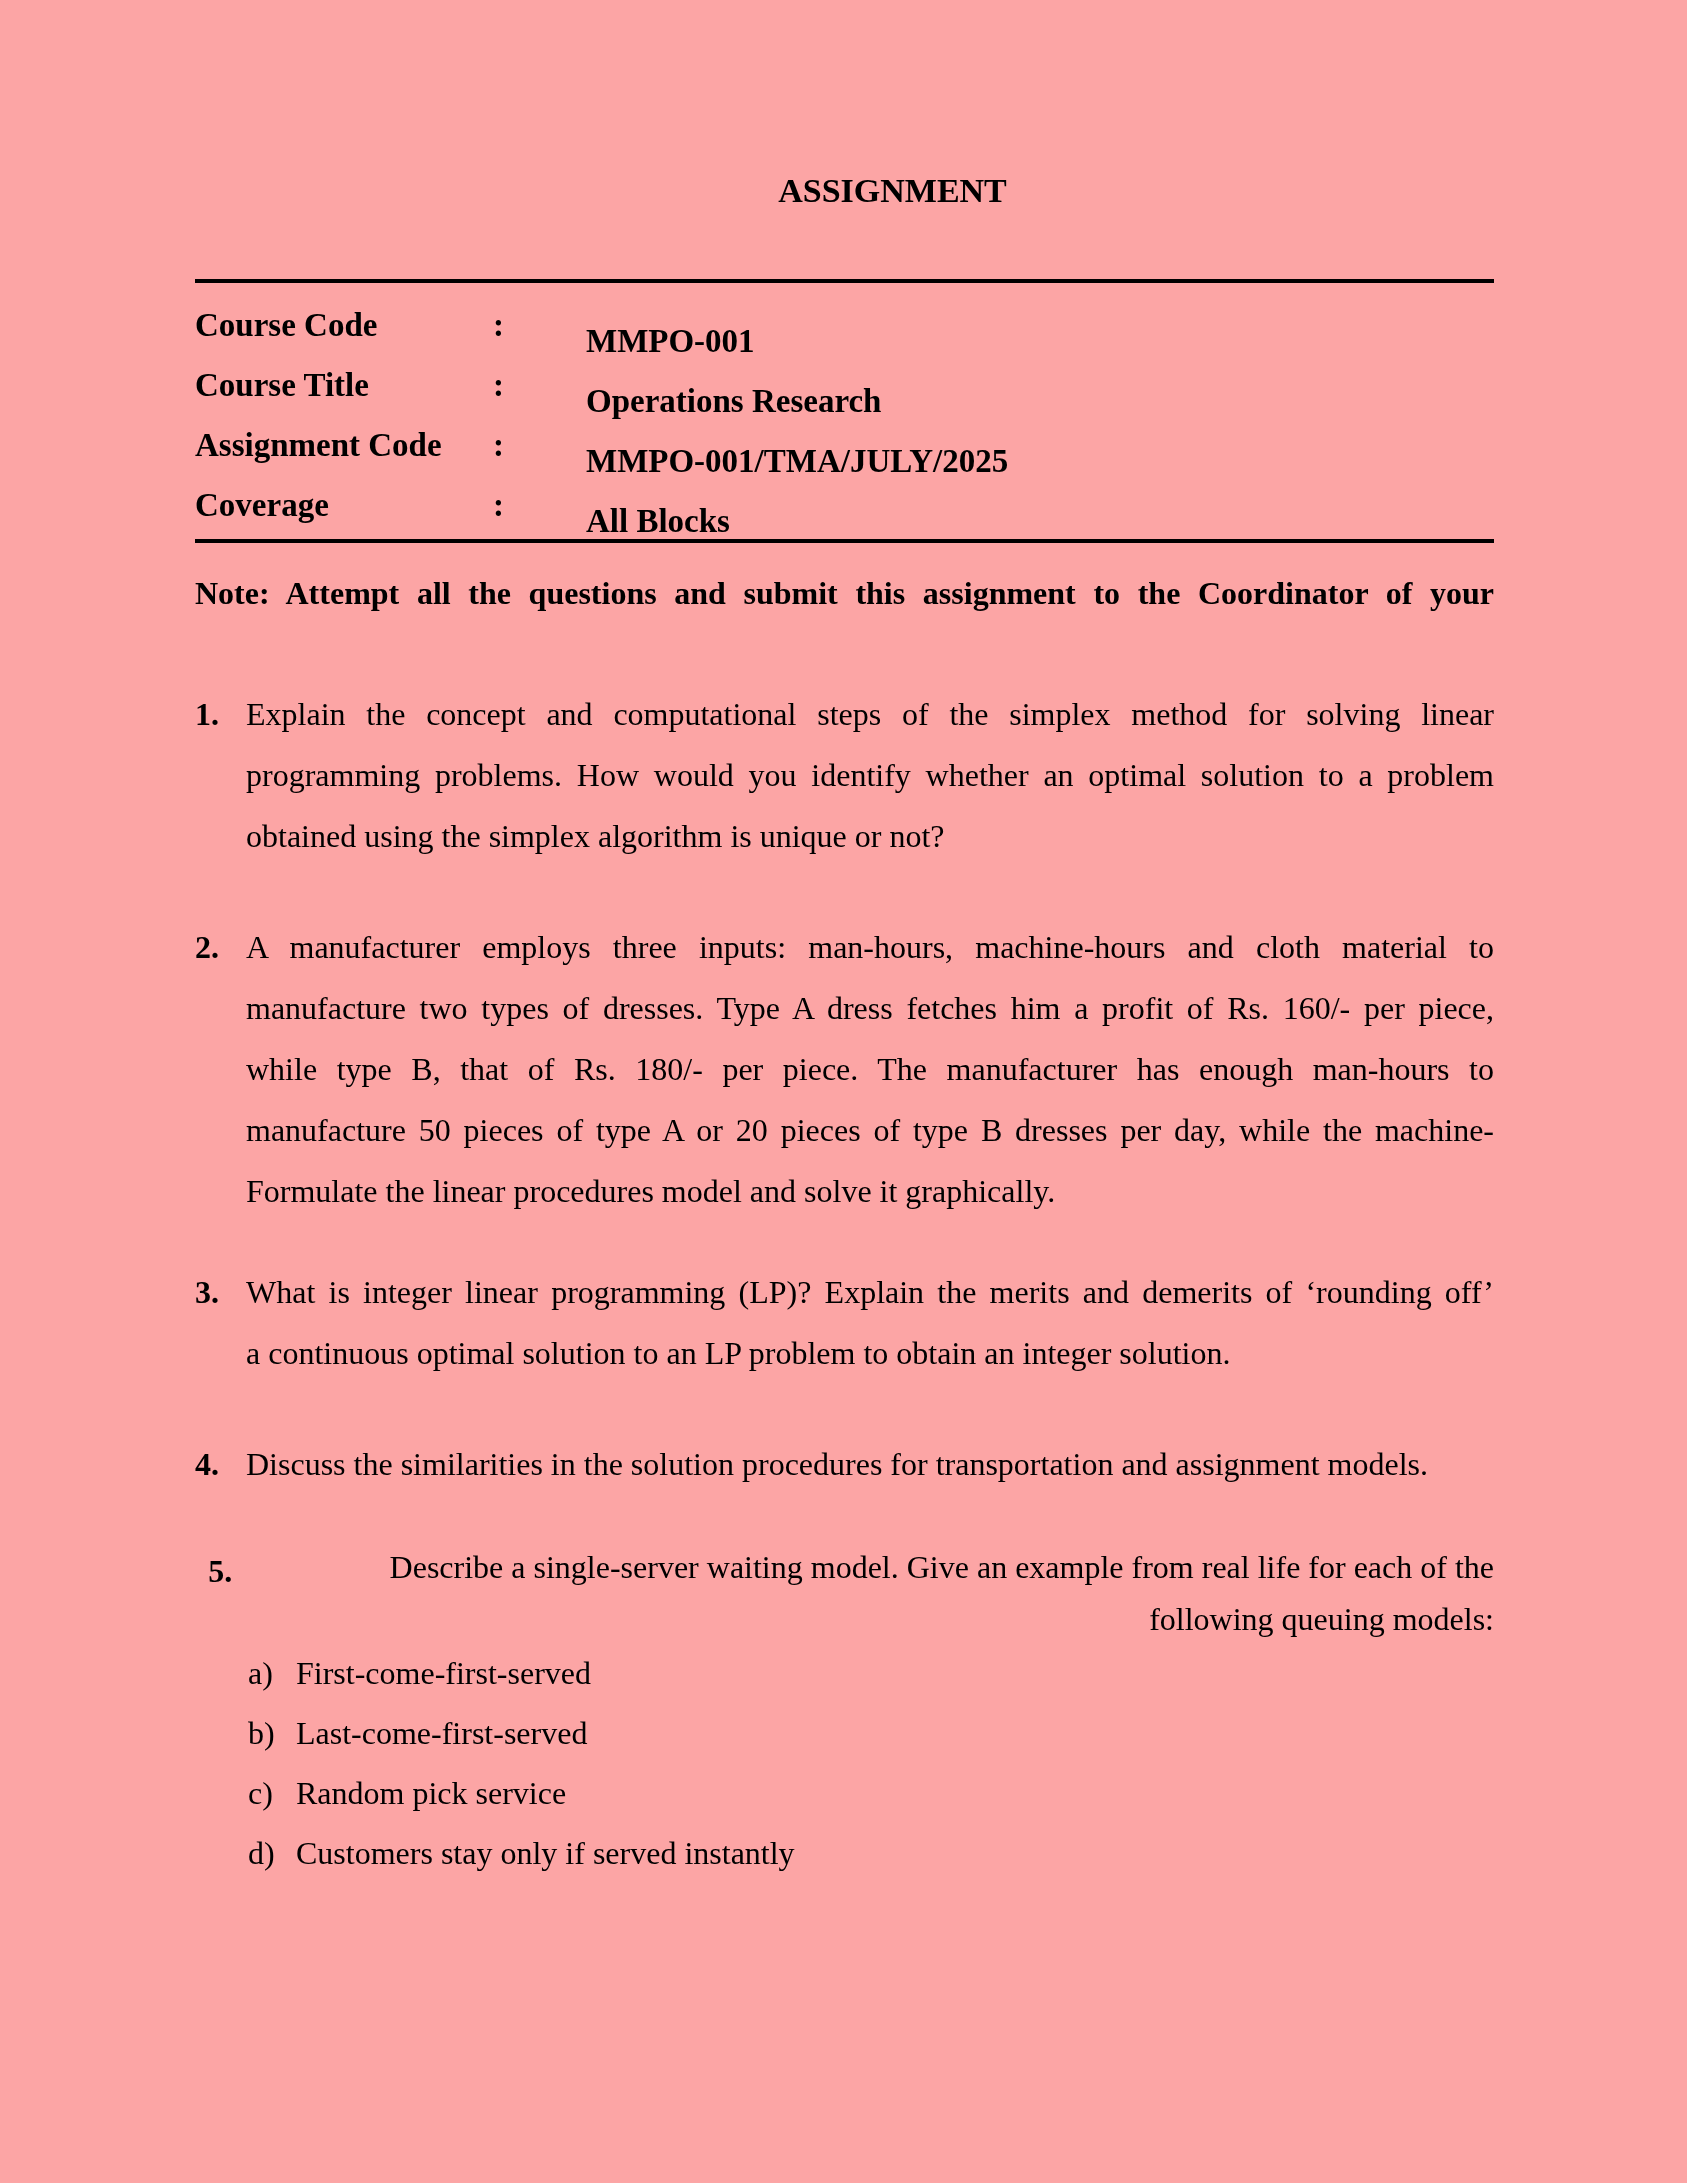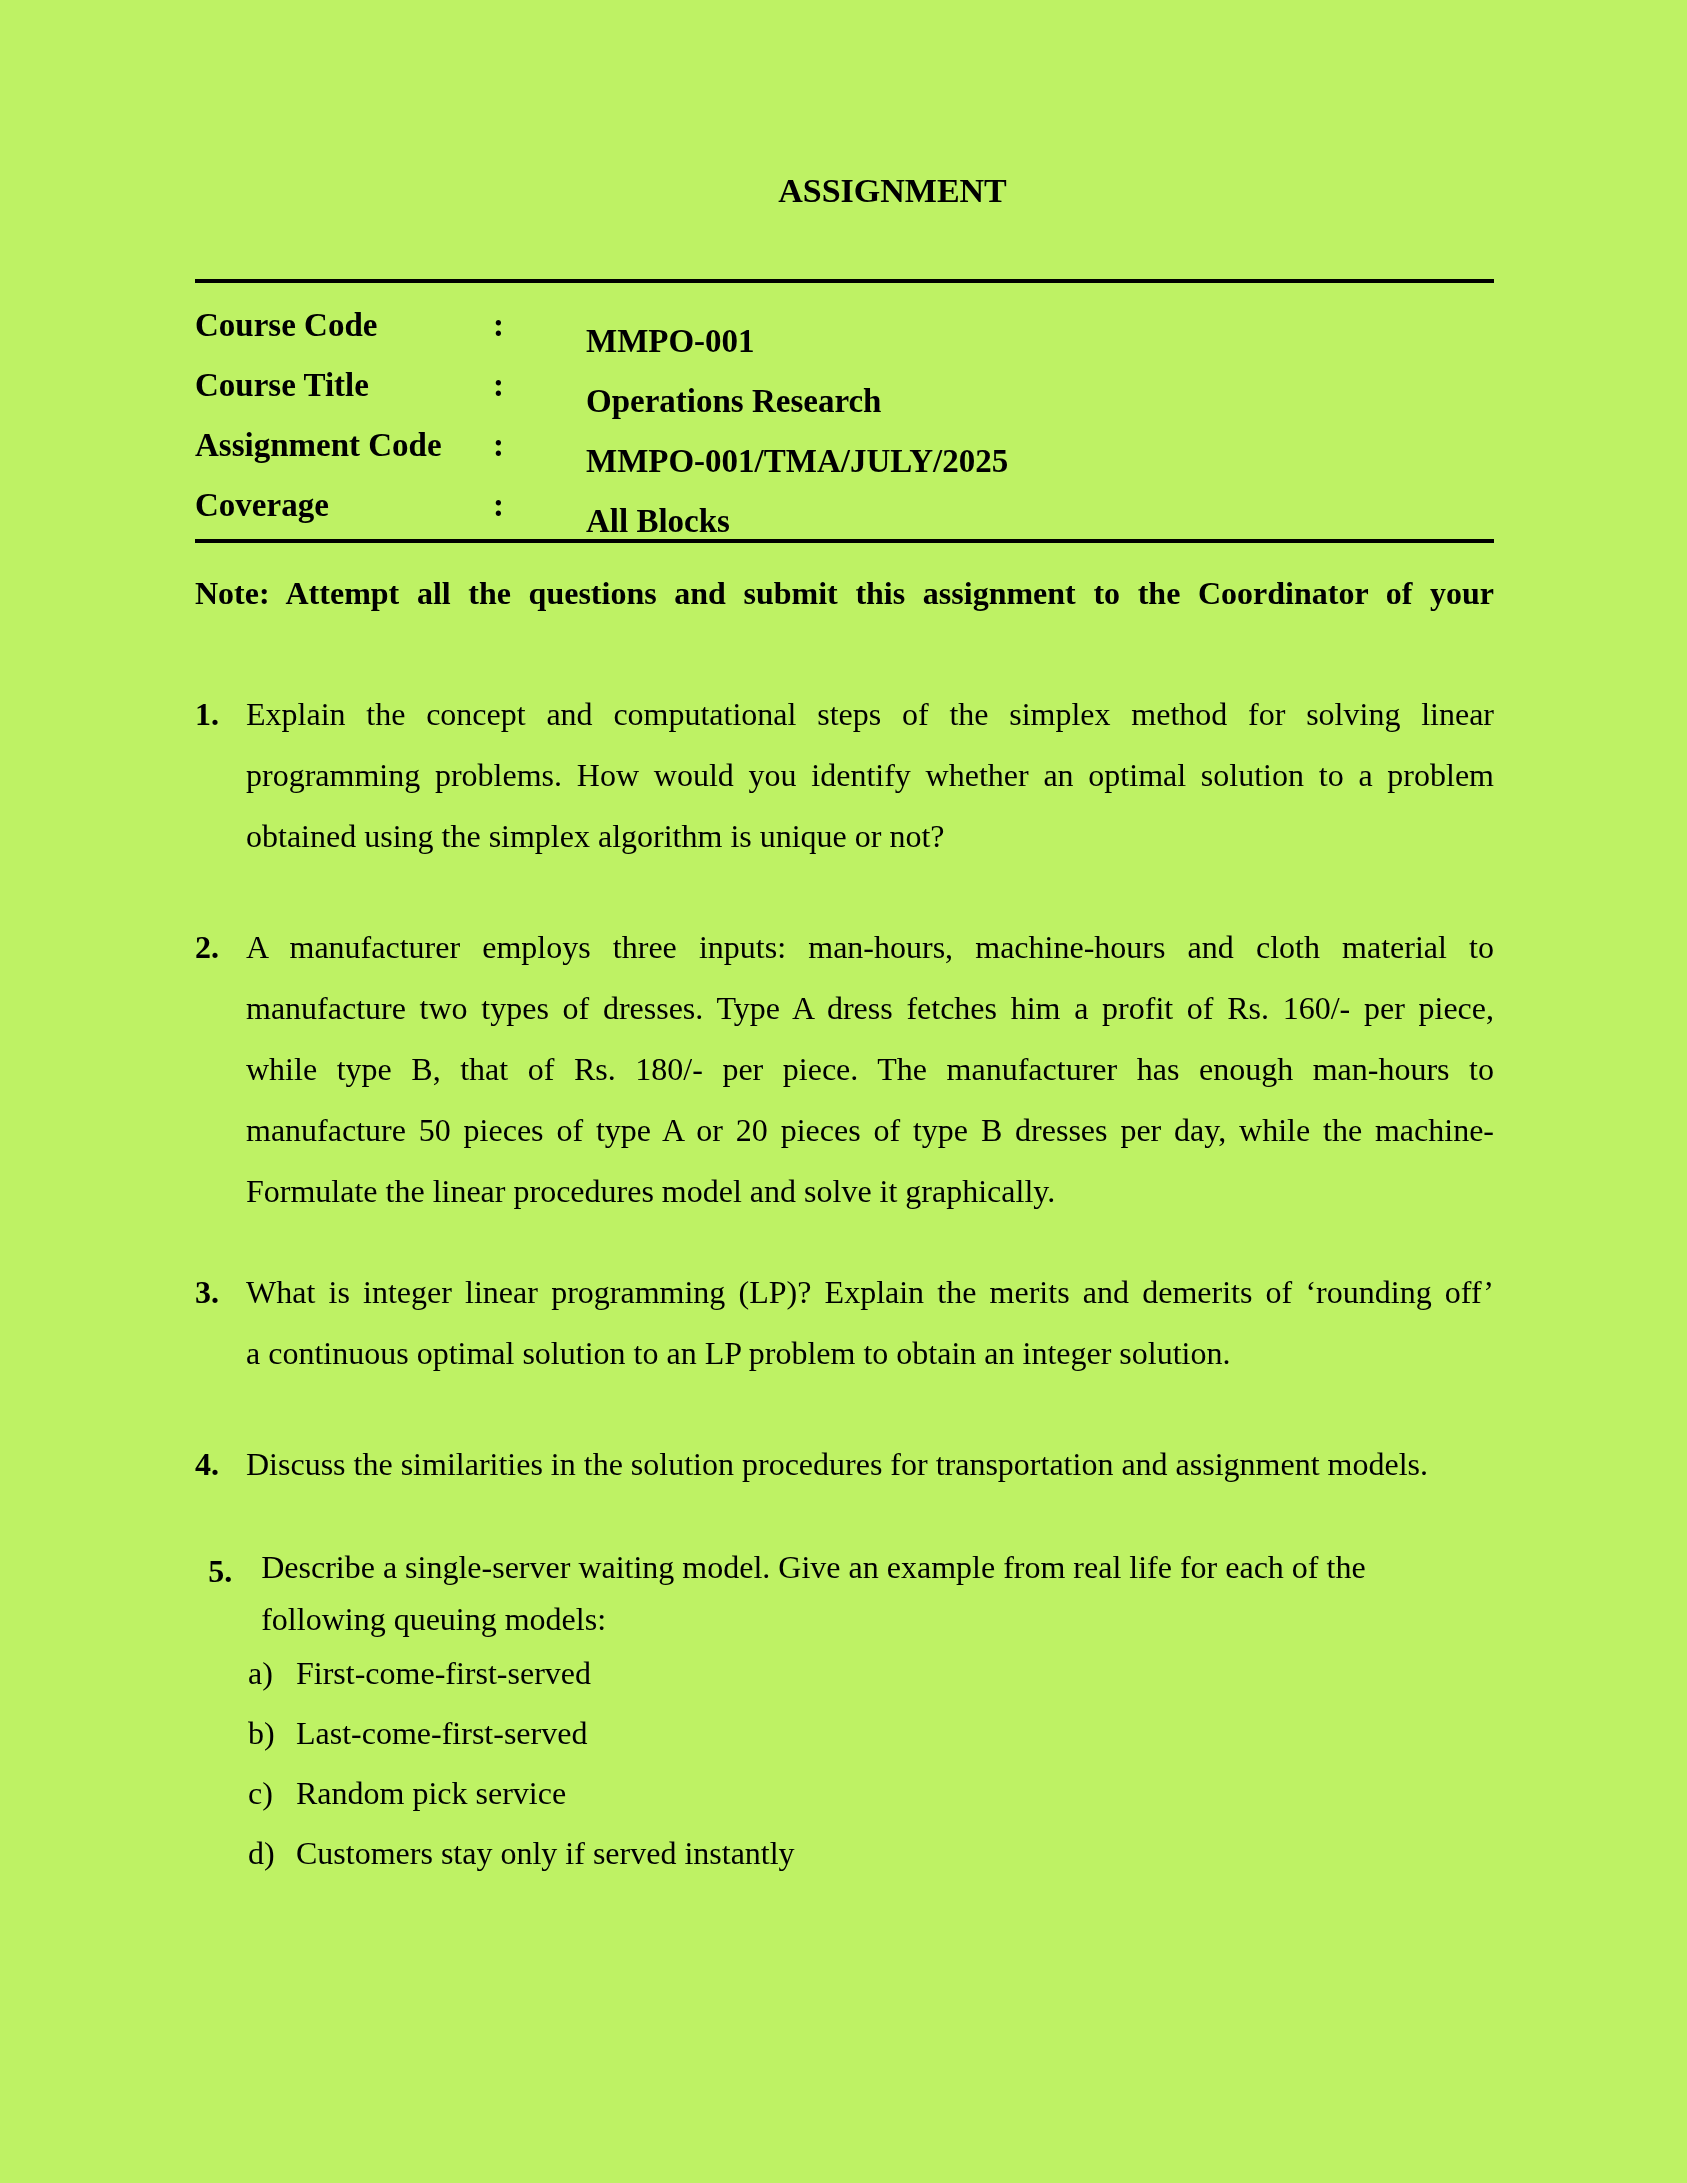--- a/index.html
+++ b/index.html
@@ -1,20 +1,20 @@
 <!DOCTYPE html>
 <html style="font-size:10.6px"><head>
 <meta charset="utf-8">
 <style>
   html, body { margin: 0; padding: 0; background: #ffffff; }
   .page {
     position: relative;
     width: 1687px;
     height: 2183px;
-    background: #bef264;
+    background: #fca5a5;
     color: #000000;
     font-family: "Liberation Serif", "DejaVu Serif", serif;
     overflow: hidden;
   }
   .content {
     margin-left: 195px;
     width: 1299px;
   }
   .title {
     padding-top: 167px;
@@ -67,21 +67,21 @@
   .q3 { margin-top: 40px; }
   .q4 { margin-top: 50px; }
   .q5 { margin-top: 46px; margin-left: 13.2px; }
   .qnum {
     width: 51px;
     flex: none;
     font-weight: bold;
   }
   .q5 .qnum { width: 53px; }
   .qbody { flex: 1; }
-  .q5 .qline { line-height: 52px; }
+  .q5 .qline { line-height: 52px; text-align: right; }
   .sub {
     display: flex;
     margin-left: -13.2px;
     margin-top: 20px;
     line-height: 40px;
   }
   .sub.first { margin-top: 8px; }
   .sub .slbl { width: 48px; flex: none; }
   .sub .stxt { flex: 1; }
 </style>

